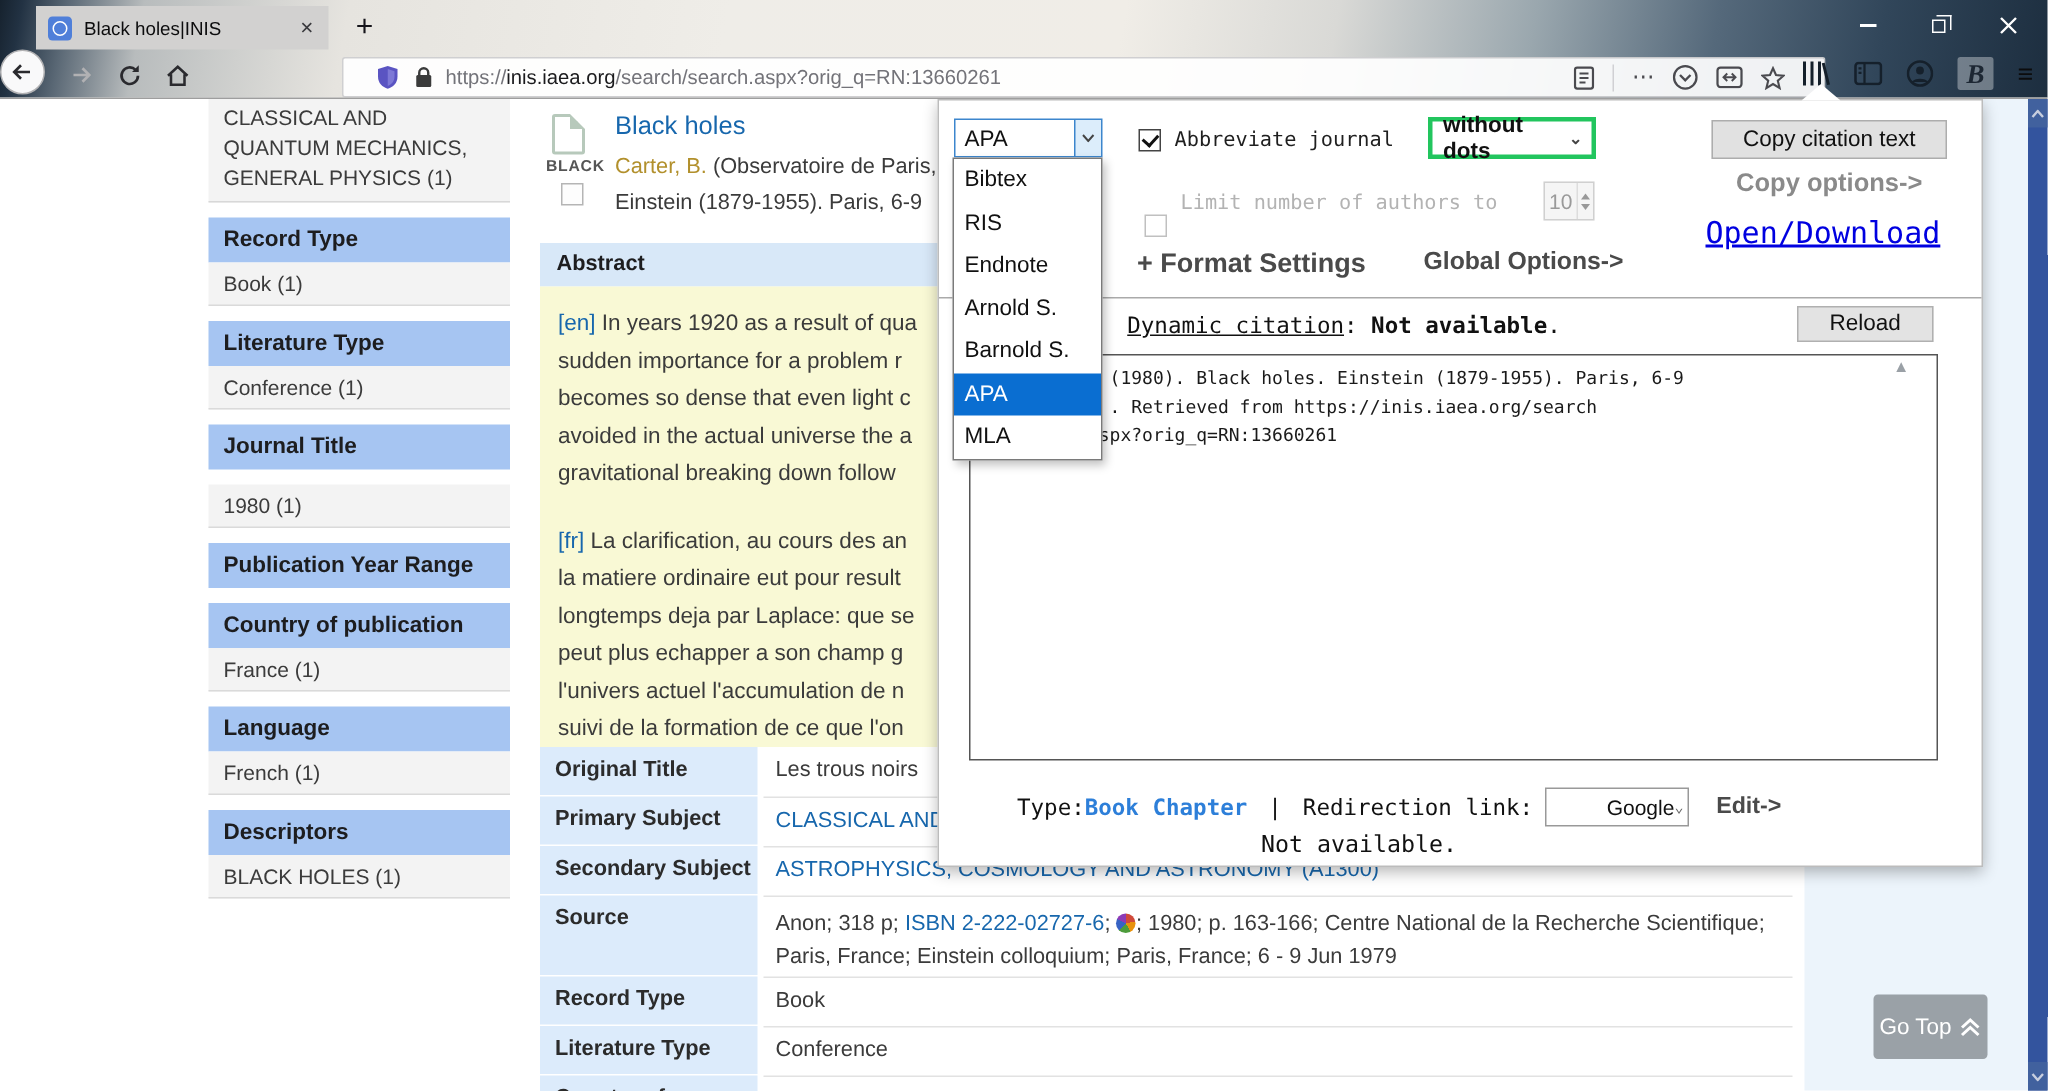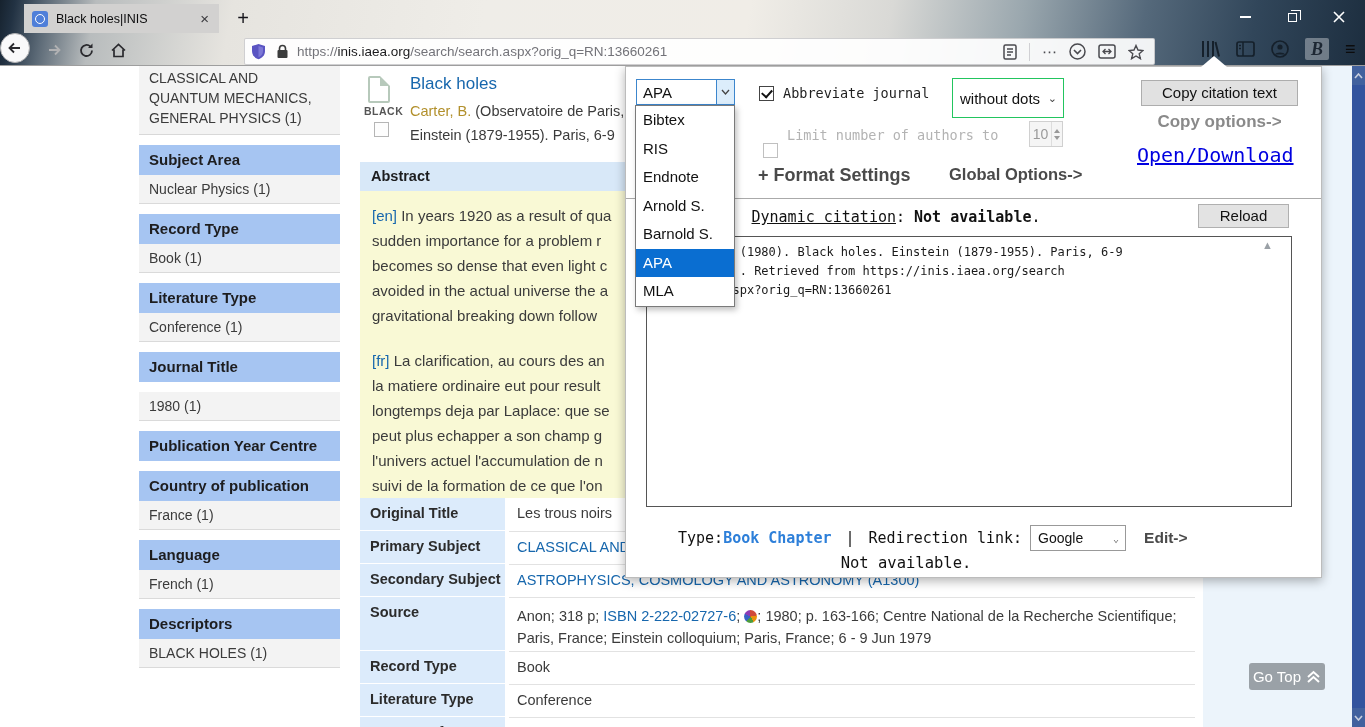--- a/index.html
+++ b/index.html
@@ -19,21 +19,21 @@
   .wc { position:absolute; top:8px; width:30px; height:18px; display:flex; align-items:center; justify-content:center; }
   #win-min { left:1230px; } #win-restore { left:1277px; } #win-close { left:1324px; }
   #win-min .bar { width:11px; height:2px; background:#fff; }
   #win-restore .sq { width:9px; height:9px; border:1.5px solid #fff; position:relative; background:transparent; }
   #win-restore .sq::before { content:""; position:absolute; left:2px; top:-4px; width:9px; height:9px; border:1.5px solid #fff; border-left:none; border-bottom:none; }
   #win-close svg { display:block; }
 
   #navrow { position:absolute; left:0; top:33px; width:1365px; height:33px; }
   .navbtn { position:absolute; top:5px; width:24px; height:24px; display:flex; align-items:center; justify-content:center; }
   #back-btn { left:6px; top:2px; width:30px; height:30px; background:#f9f9fa; border:1px solid #b1b1b3; border-radius:50%; display:flex; align-items:center; justify-content:center; }
-  #urlbar { position:absolute; left:244px; top:5px; width:911px; height:27px; background:rgba(255,255,255,0.92); border-radius:2px; border:1px solid rgba(120,120,125,0.35); display:flex; align-items:center; padding:0 6px; }
+  #urlbar { position:absolute; left:228px; top:5px; width:989px; height:27px; background:rgba(255,255,255,0.92); border-radius:2px; border:1px solid rgba(120,120,125,0.35); display:flex; align-items:center; padding:0 22px; }
   #url-text { font-size:13.5px; color:#737379; margin-left:8px; flex:1; white-space:nowrap; overflow:hidden; }
   #url-text .host { color:#1b1b1d; }
   .urlicons { display:flex; align-items:center; gap:12px; margin-right:4px; }
   .divider { width:1px; height:18px; background:#d0d0d4; }
   .tbicons { position:absolute; top:5px; display:flex; align-items:center; gap:16px; }
   #citeb { font-family:"Liberation Serif",serif; font-style:italic; font-weight:bold; font-size:18px; color:#1d2733; background:rgba(255,255,255,0.35); padding:0 6px; border-radius:2px; line-height:22px; }
   #hamburger { font-size:18px; color:#0c0c0d; letter-spacing:0; }
 
   
   #page { position:absolute; left:0; top:66px; width:1365px; height:661px; background:#fff; z-index:1; }
@@ -74,40 +74,40 @@
   .flabel { width:145px; background:#dcebfb; font-size:14.5px; font-weight:bold; color:#2b2b2b; padding:7px 4px 0 10px; margin-bottom:1px; }
   .fvalue { flex:1; margin-left:4px; font-size:14.5px; color:#3b3b3b; padding:7px 0 0 8px; border-top:1px solid #e2e2e2; white-space:nowrap; overflow:hidden; }
   .frow:first-child .fvalue { border-top:none; }
   .frow.h33 { height:33px; } .frow.h54 { height:54px; }
   .fvalue.link, .fvalue .vlink { color:#1767ad; }
   .fvalue .srcline { line-height:22px; white-space:normal; }
   #worldcat-icon { display:inline-block; width:13px; height:13px; border-radius:50%; vertical-align:-2px;
      background:conic-gradient(#d04a3a 0 22%, #e8920c 22% 42%, #4d9c3c 42% 62%, #3763c4 62% 82%, #8d3bb5 82% 100%); }
 
   
-  #gotop { left:1249px; top:597px; width:76px; height:27px; background:rgba(140,146,152,0.85); border-radius:3px; display:flex; align-items:center; justify-content:center; gap:5px; color:#fff; font-size:15px; }
+  #gotop { left:1249px; top:597px; width:76px; height:43px; background:rgba(140,146,152,0.85); border-radius:3px; display:flex; align-items:center; justify-content:center; gap:5px; color:#fff; font-size:15px; }
 
   
   #popup { position:absolute; left:625px; top:66px; width:697px; height:512px; background:#fff; border:1px solid #bcbcbc; box-shadow:0 3px 10px rgba(0,0,0,0.3); z-index:10; }
   #popup-notch { position:absolute; left:1201px; top:56px; width:0; height:0; border-left:13px solid transparent; border-right:13px solid transparent; border-bottom:11px solid #fff; z-index:31; }
   .mono { font-family:"DejaVu Sans Mono","Liberation Mono",monospace; }
 
   #fmt-select { left:10px; top:12px; width:99px; height:26px; border:1px solid #3c86cd; background:#fff; display:flex; align-items:center; }
   #fmt-select .val { flex:1; font-size:15px; padding-left:6px; color:#111; }
   #fmt-select .arrow { width:18px; height:24px; background:#dcedfb; border-left:1px solid #3c86cd; display:flex; align-items:center; justify-content:center; }
   #fmt-list { position:absolute; left:9px; top:38px; width:100px; background:#fff; border:1px solid #7a7a7a; box-shadow:2px 3px 6px rgba(0,0,0,0.25); z-index:20; }
   .fmt-option { height:28.5px; line-height:28.5px; padding-left:7px; font-size:15px; color:#111; }
   .fmt-option.selected { background:#0a6ed1; color:#fff; }
 
   .checkbox { width:15px; height:15px; border:1px solid #444; background:#fff; position:relative; }
   .checkbox.checked::after { content:""; position:absolute; left:2px; top:2px; width:8px; height:5px; border-left:2px solid #111; border-bottom:2px solid #111; transform:rotate(-48deg); }
   .checkbox.disabled { border-color:#c0c0c0; }
   #cb-abbrev { left:133px; top:19px; }
   #lbl-abbrev { left:157px; top:18px; font-size:13.5px; color:#1f1f1f; }
-  #dots-select { left:326px; top:11px; width:112px; height:40px; border:1px solid #22c55e; background:#fff; display:flex; align-items:center; }
+  #dots-select { left:326px; top:11px; width:112px; height:28px; border:3px solid #22c55e; background:#fff; display:flex; align-items:center;font-weight:bold; }
   #dots-select .val { flex:1; font-size:15px; padding-left:7px; color:#111; }
   #dots-select .chev { padding-right:6px; color:#444; font-size:11px; }
   #copy-btn { left:515px; top:13px; width:157px; height:26px; background:#e1e1e1; border:1px solid #adadad; font-size:15px; color:#111; text-align:center; line-height:24px; }
   #copy-options { left:515px; top:45px; width:157px; text-align:center; font-size:17px; font-weight:bold; color:#8a8a8a; }
   #cb-limit { left:137px; top:61px; }
   #lbl-limit { left:161px; top:60px; font-size:13.5px; color:#b3b3b3; }
   #limit-input { left:403px; top:54px; width:34px; height:26px; background:#f5f5f5; border:1px solid #d0d0d0; display:flex; }
   #limit-input .num { flex:1; font-size:14px; color:#9a9a9a; text-align:center; line-height:24px; }
   #limit-input .spin { width:11px; display:flex; flex-direction:column; align-items:center; justify-content:center; gap:3px; border-left:1px solid #ddd; }
   .tri-up { width:0; height:0; border-left:3.5px solid transparent; border-right:3.5px solid transparent; border-bottom:4px solid #999; }
@@ -118,21 +118,21 @@
   #popup-hr { left:0; top:131px; width:695px; height:1px; background:#aaa; }
   #dynamic-line { left:0; top:141px; width:540px; text-align:center; font-size:15px; color:#111; }
   #dynamic-line .u { text-decoration:underline; }
   #dynamic-line .b { font-weight:bold; }
   #reload-btn { left:572px; top:137px; width:91px; height:24px; background:#e3e3e3; border:1px solid #b0b0b0; font-size:15px; color:#111; text-align:center; line-height:22px; }
   #cite-text { left:20px; top:169px; width:646px; height:271px; border:1px solid #555; background:#fff; font-size:12px; line-height:19px; padding:6px 14px 0 6px; color:#1a1a1a; resize:none; white-space:pre; overflow:hidden; }
   #cite-scroll-up { left:636px; top:172px; color:#9aa0a6; font-size:11px; }
   #type-row { left:52px; top:458px; font-size:15px; color:#111; display:flex; align-items:center; }
   #type-row .blue { color:#2d7fd9; font-weight:bold; }
   #type-row .gap { width:14px; }
-  #redirect-select { width:96px; height:26px; border:1px solid #999; background:#fff; display:inline-flex; align-items:center; margin:0 8px; }
+  #redirect-select { width:96px; height:26px; border:1px solid #999; background:#fff; display:inline-flex; align-items:center; margin:0 8px;padding-left:33px; }
   #redirect-select .val { flex:1; font-family:"Liberation Sans",sans-serif; font-size:14px; padding-left:7px; color:#111; }
   #redirect-select .chev { padding-right:6px; color:#666; font-size:10px; }
   #edit-link { font-family:"Liberation Sans",sans-serif; font-size:15.5px; font-weight:bold; color:#4a4a4a; margin-left:10px; }
   #popup-notavail { left:0; top:487px; width:560px; text-align:center; font-size:15.5px; color:#111; }
 </style>
 </head>
 <body>
 
 <div id="chrome">
   <div id="tab">
@@ -226,39 +226,35 @@
   </div>
 </div>
 
 <div id="page">
   <div id="right-panel"></div>
 
   <div id="sidebar">
     <div class="facet-partial">CLASSICAL AND QUANTUM MECHANICS, GENERAL PHYSICS (1)</div>
 
     <div class="facet-group">
-      <div class="facet-header">Subject Area</div>
-      <div class="facet-item">Nuclear Physics (1)</div>
-    </div>
-    <div class="facet-group">
       <div class="facet-header">Record Type</div>
       <div class="facet-item">Book (1)</div>
     </div>
     <div class="facet-group">
       <div class="facet-header">Literature Type</div>
       <div class="facet-item">Conference (1)</div>
     </div>
     <div class="facet-group">
       <div class="facet-header">Journal Title</div>
     </div>
     <div class="facet-group">
       <div class="facet-item">1980 (1)</div>
     </div>
     <div class="facet-group">
-      <div class="facet-header">Publication Year Centre</div>
+      <div class="facet-header">Publication Year Range</div>
     </div>
     <div class="facet-group">
       <div class="facet-header">Country of publication</div>
       <div class="facet-item">France (1)</div>
     </div>
     <div class="facet-group">
       <div class="facet-header">Language</div>
       <div class="facet-item">French (1)</div>
     </div>
     <div class="facet-group">

